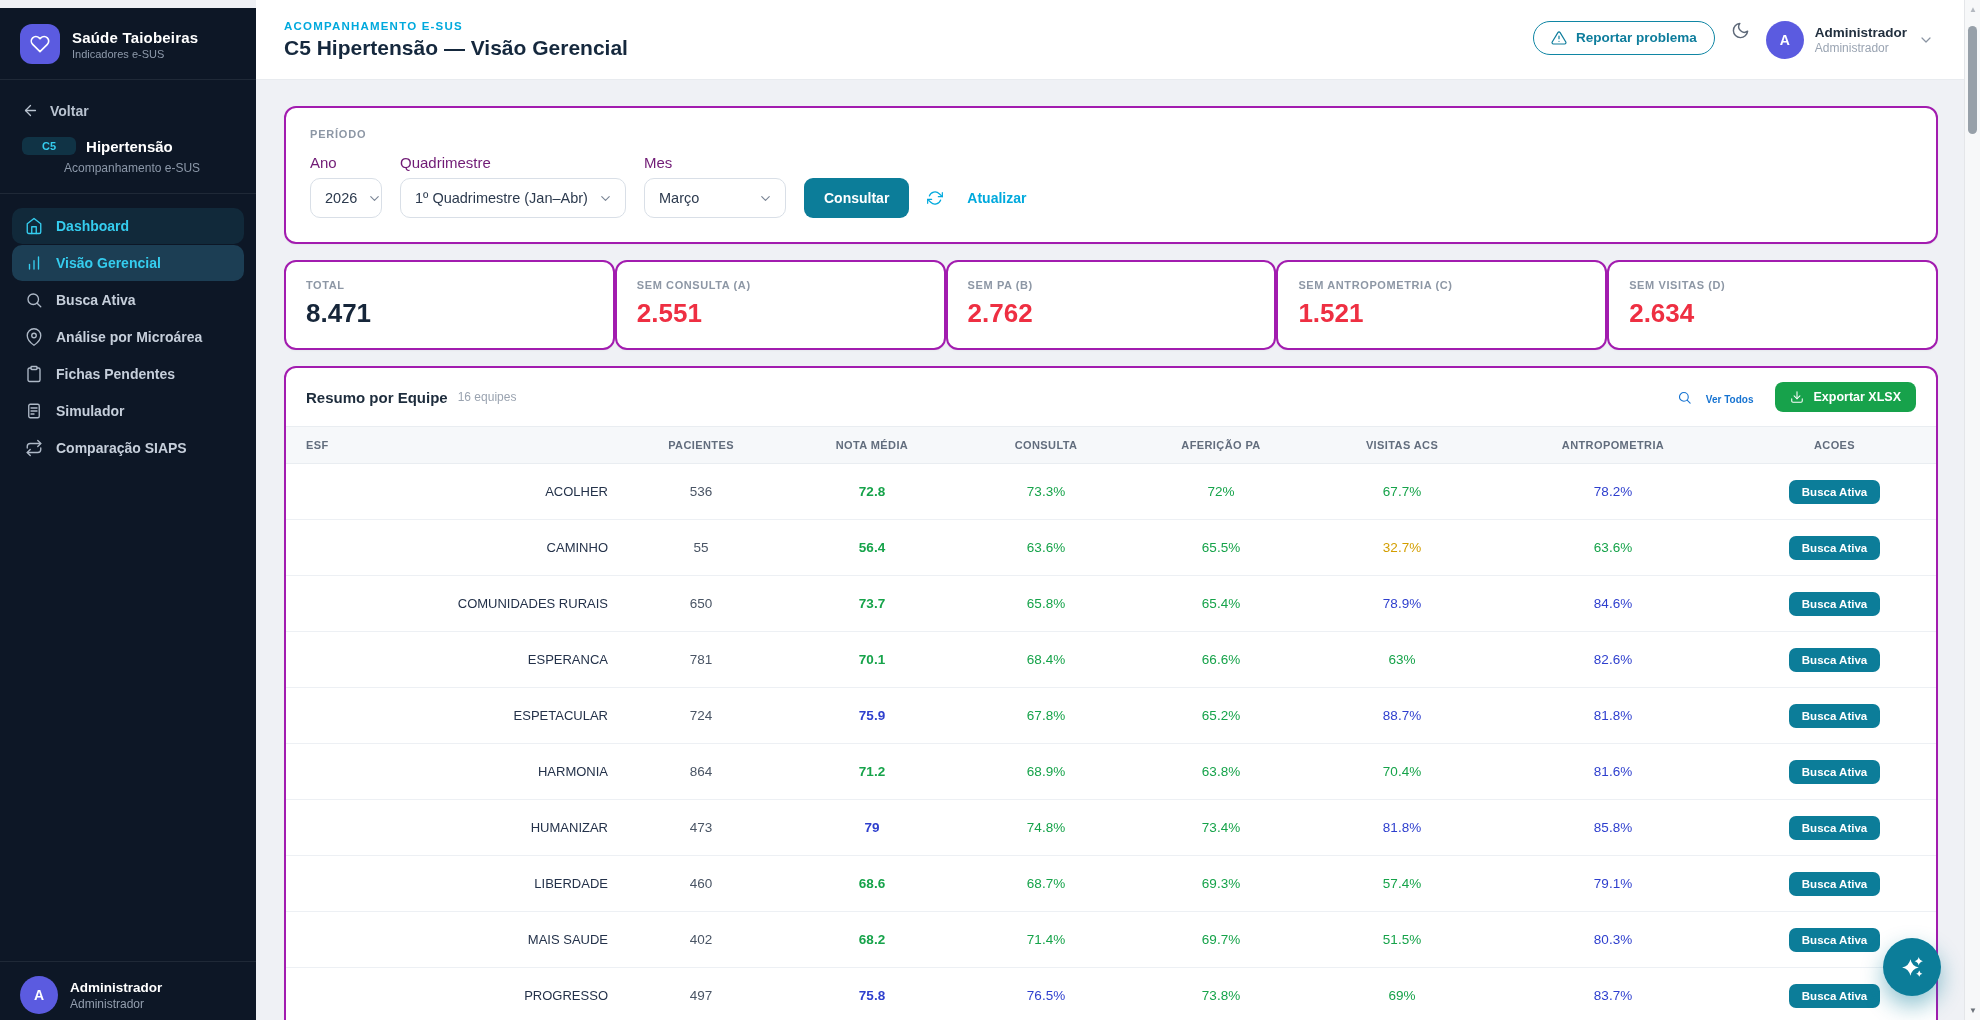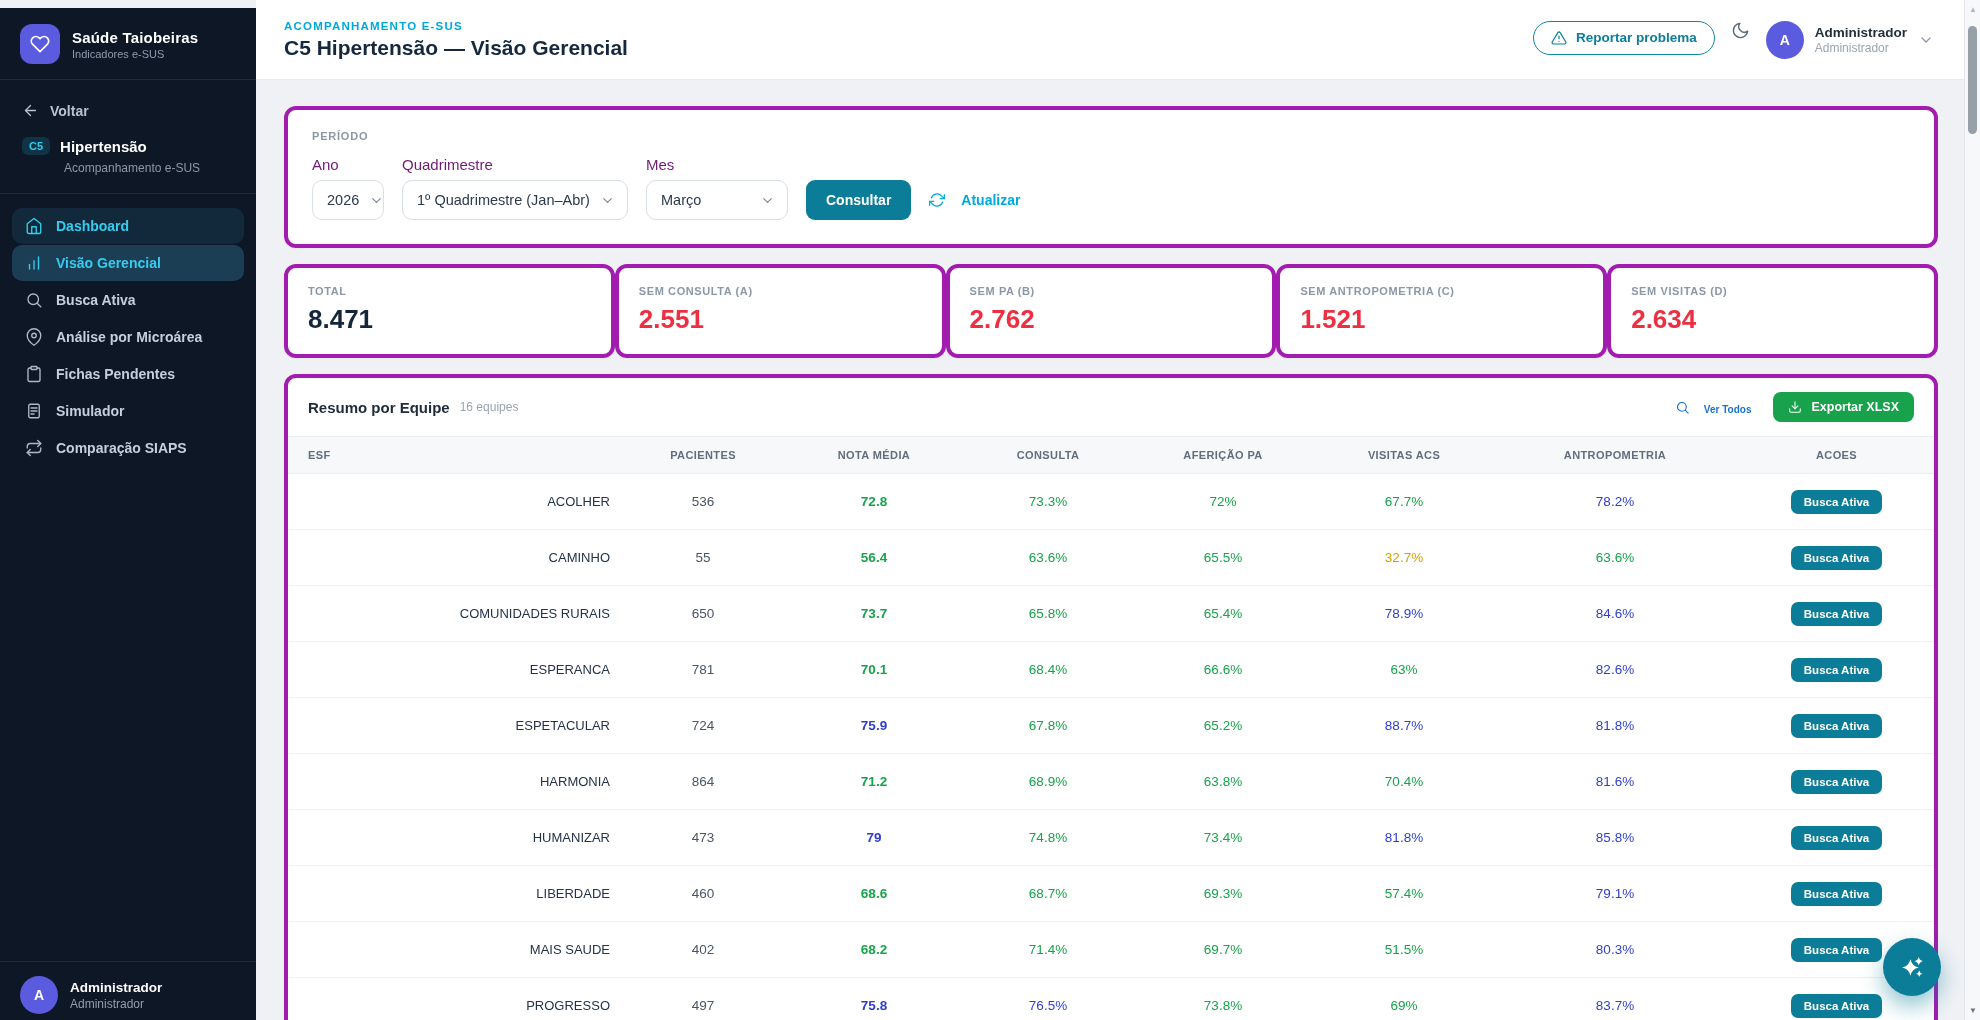--- a/index.html
+++ b/index.html
@@ -8,21 +8,21 @@
 
   
   .sidebar{position:absolute;left:0;top:8px;width:256px;height:1020px;background:var(--sidebar-bg);color:#fff;display:flex;flex-direction:column;z-index:5}
   .brand{display:flex;gap:12px;align-items:center;padding:16px 20px 15px;border-bottom:1px solid rgba(255,255,255,.08)}
   .logo{width:40px;height:40px;min-width:40px;border-radius:12px;background:var(--purple);display:flex;align-items:center;justify-content:center}
   .brand-title{font-size:15px;font-weight:700;letter-spacing:.2px}
   .brand-sub{font-size:11px;color:#8e9aab;margin-top:2px}
   .voltar{display:flex;gap:11px;align-items:center;color:#b9c3d0;font-size:14px;font-weight:600;padding:22px 22px 6px;cursor:pointer}
   .program{padding:12px 22px 18px;border-bottom:1px solid rgba(255,255,255,.08)}
   .prog-row{display:flex;align-items:center;gap:10px}
-  .c5-badge{background:rgba(38,198,236,.16);color:var(--accent);font-size:11px;font-weight:800;padding:3px 7px;border-radius:6px}
+  .c5-badge{background:rgba(38,198,236,.16);color:var(--accent);font-size:11px;font-weight:800;padding:3px 20px;border-radius:6px}
   .prog-title{font-size:15px;font-weight:700}
   .prog-sub{font-size:12px;color:#8c98a9;margin-top:6px;margin-left:42px}
   .menu{padding:14px 12px;display:flex;flex-direction:column;gap:1px}
   .mi{display:flex;align-items:center;gap:13px;padding:9px 13px;border-radius:10px;color:#c6cfdb;font-size:14px;font-weight:600;cursor:pointer}
   .mi .mi-icon{display:flex;align-items:center;color:#aeb9c7}
   .mi.highlight{background:#11293a;color:var(--accent)}
   .mi.active{background:#1c3e54;color:var(--accent)}
   .mi.highlight .mi-icon,.mi.active .mi-icon{color:var(--accent)}
   .sidebar-footer{margin-top:auto;border-top:1px solid rgba(255,255,255,.08);padding:14px 20px;display:flex;gap:12px;align-items:center}
   .avatar{width:38px;height:38px;min-width:38px;border-radius:50%;background:var(--purple);color:#fff;font-weight:700;font-size:14px;display:flex;align-items:center;justify-content:center}
@@ -38,33 +38,33 @@
   .report-btn{display:flex;align-items:center;gap:9px;border:1.5px solid #1086a4;color:#0e7d9c;background:#fff;border-radius:999px;padding:8px 17px;font-size:13.5px;font-weight:600;cursor:pointer;font-family:inherit}
   .moon-btn{background:none;border:none;color:#5d6878;display:flex;cursor:pointer}
   .top-user{display:flex;align-items:center;gap:11px;cursor:pointer}
   .tu-name{font-size:13.5px;font-weight:700;color:#22303f}
   .tu-role{font-size:12px;color:#9aa4b2;margin-top:1px}
   .chev{color:#8a94a2;display:flex}
 
   .content{padding:26px 42px 0 28px}
 
   
-  .card{background:#fff;border:4px solid #a21caf;border-radius:12px;box-shadow:0 1px 2px rgba(16,30,54,.04)}
+  .card{background:#fff;border:2px solid #a21caf;border-radius:12px;box-shadow:0 1px 2px rgba(16,30,54,.04)}
   .filter-card{padding:20px 24px 24px}
   .panel-label{font-size:11px;font-weight:700;letter-spacing:.8px;color:#8d97a5}
   .filter-row{display:flex;align-items:flex-end;gap:18px;margin-top:14px}
   .f-label{font-size:15px;color:#701a75;margin-bottom:7px}
   .select{height:40px;border:1px solid #d9dfe7;border-radius:10px;background:#fff;display:flex;align-items:center;justify-content:space-between;padding:0 12px 0 14px;font-size:14.5px;color:#2c3a4e;cursor:pointer;gap:10px}
   .select .s-chev{display:flex;color:#7a8595}
   .select .s-chev svg{width:15px;height:15px}
   .f-ano .select{width:72px}
   .f-quadrimestre .select{width:226px}
   .f-mes .select{width:142px}
   .consultar-btn{height:40px;background:var(--teal);color:#fff;border:none;border-radius:9px;padding:0 20px;font-size:14px;font-weight:700;cursor:pointer;font-family:inherit}
-  .atualizar{display:flex;align-items:center;gap:16px;color:var(--link-cyan);font-size:14px;font-weight:600;height:40px;cursor:pointer}
+  .atualizar{display:flex;align-items:center;gap:24px;color:var(--link-cyan);font-size:14px;font-weight:600;height:40px;cursor:pointer}
   .atualizar svg{width:16px;height:16px}
 
   
   .stats-row{display:flex;gap:0;margin-top:16px}
   .stat-card{flex:1;padding:17px 20px 19px}
   .stat-label{font-size:11px;font-weight:700;letter-spacing:.6px;color:#8d97a5}
   .stat-value{font-size:26px;font-weight:800;margin-top:7px;color:#16263a}
   .stat-value.red{color:var(--red)}
 
   

